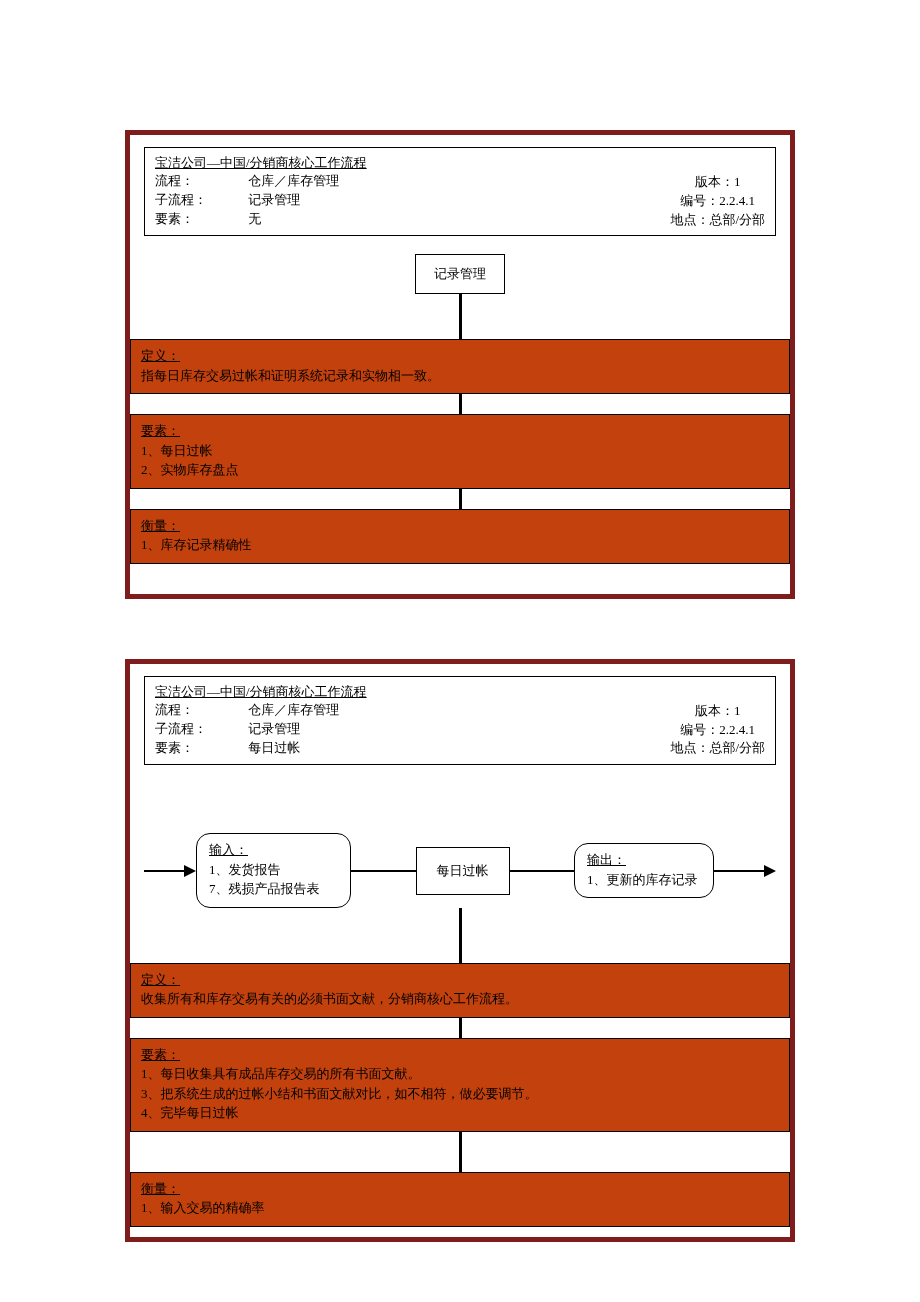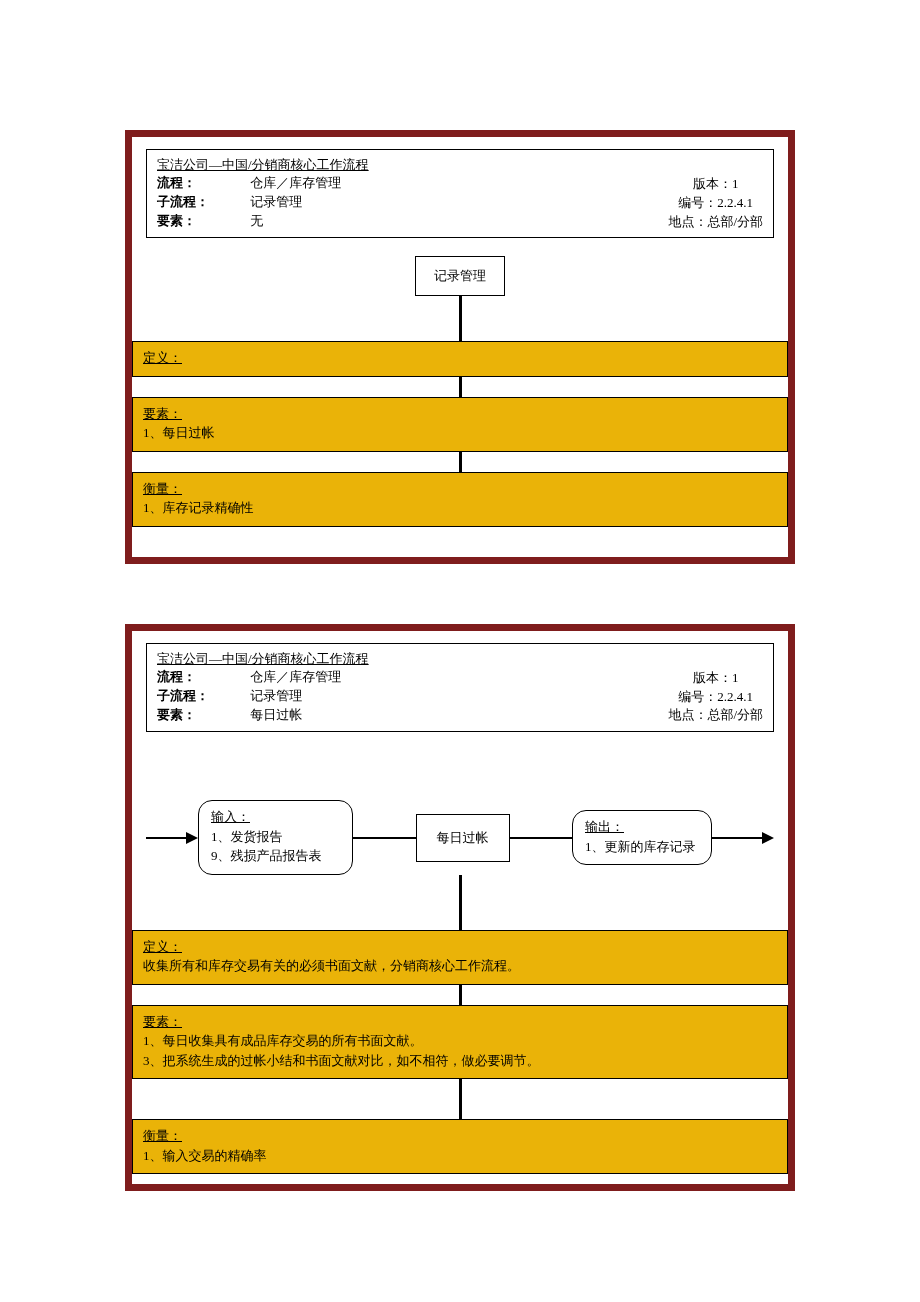--- a/index.html
+++ b/index.html
@@ -6,40 +6,40 @@
   body {
     background: #fff;
     font-family: "SimSun", "宋体", serif;
     font-size: 13px;
     color: #000;
     width: 920px;
     padding: 0;
   }
   .page {
     margin: 130px 125px 56px 125px;
-    border: 7px solid #7f1d1d;
+    border: 5px solid #7f1d1d;
     position: relative;
     padding-bottom: 30px;
   }
   .page2 {
     margin-top: 60px;
     padding-bottom: 10px;
   }
   .header-box {
     margin: 12px 14px 18px 14px;
     border: 1px solid #000;
     padding: 6px 10px 6px 10px;
     display: flex;
     justify-content: space-between;
   }
   .header-left { }
   .header-right { text-align: center; }
   .hdr-title { text-decoration: underline; }
   .hdr-row { line-height: 1.45; }
-  .hdr-label { display: inline-block; width: 90px; font-weight: bold; }
+  .hdr-label { display: inline-block; width: 90px; }
   .center-node {
     border: 1px solid #000;
     padding: 10px 18px;
     margin: 0 auto;
     width: fit-content;
     background: #fff;
     position: relative;
     z-index: 2;
   }
   .vline {
@@ -47,21 +47,21 @@
     background: #000;
     margin: 0 auto;
     position: relative;
     z-index: 1;
   }
   .section-box {
     border: 1px solid #000;
     margin: 0;
     padding: 6px 10px 8px 10px;
     line-height: 1.5;
-    background: #eab308;
+    background: #c2410c;
     position: relative;
     z-index: 2;
   }
   .sec-title { text-decoration: underline; }
   
   .flow-row {
     display: flex;
     align-items: center;
     margin: 20px 14px 0 14px;
     position: relative;
@@ -134,27 +134,29 @@
         <span>地点：</span><span>总部/分部</span>
       </div>
     </div>
   </div>
 
   <div class="center-node">记录管理</div>
   <div class="vline" style="height:45px"></div>
 
   <div class="section-box">
     <div class="sec-title">定义：</div>
+    <div>指每日库存交易过帐和证明系统记录和实物相一致。</div>
   </div>
 
   <div class="vline" style="height:20px"></div>
 
   <div class="section-box">
     <div class="sec-title">要素：</div>
     <div>1、每日过帐</div>
+    <div>2、实物库存盘点</div>
   </div>
 
   <div class="vline" style="height:20px"></div>
 
   <div class="section-box">
     <div class="sec-title">衡量：</div>
     <div>1、库存记录精确性</div>
   </div>
 
 </div>
@@ -192,21 +194,21 @@
   </div>
 
   <div style="height:30px"></div>
 
   <div class="flow-row">
     <div class="arrow-line long"></div>
     <div class="arrow-head"></div>
     <div class="io-box" style="min-width:155px">
       <div class="io-title">输入：</div>
       <div>1、发货报告</div>
-      <div>9、残损产品报告表</div>
+      <div>7、残损产品报告表</div>
     </div>
     <div class="spacer-line"></div>
     <div class="proc-box">每日过帐</div>
     <div class="spacer-line"></div>
     <div class="io-box" style="min-width:140px">
       <div class="io-title">输出：</div>
       <div>1、更新的库存记录</div>
     </div>
     <div class="spacer-line short"></div>
     <div class="arrow-head"></div>
@@ -218,20 +220,21 @@
     <div class="sec-title">定义：</div>
     <div>收集所有和库存交易有关的必须书面文献，分销商核心工作流程。</div>
   </div>
 
   <div class="vline" style="height:20px"></div>
 
   <div class="section-box">
     <div class="sec-title">要素：</div>
     <div>1、每日收集具有成品库存交易的所有书面文献。</div>
     <div>3、把系统生成的过帐小结和书面文献对比，如不相符，做必要调节。</div>
+    <div>4、完毕每日过帐</div>
   </div>
 
   <div class="vline" style="height:40px"></div>
 
   <div class="section-box">
     <div class="sec-title">衡量：</div>
     <div>1、输入交易的精确率</div>
   </div>
 
 </div>

